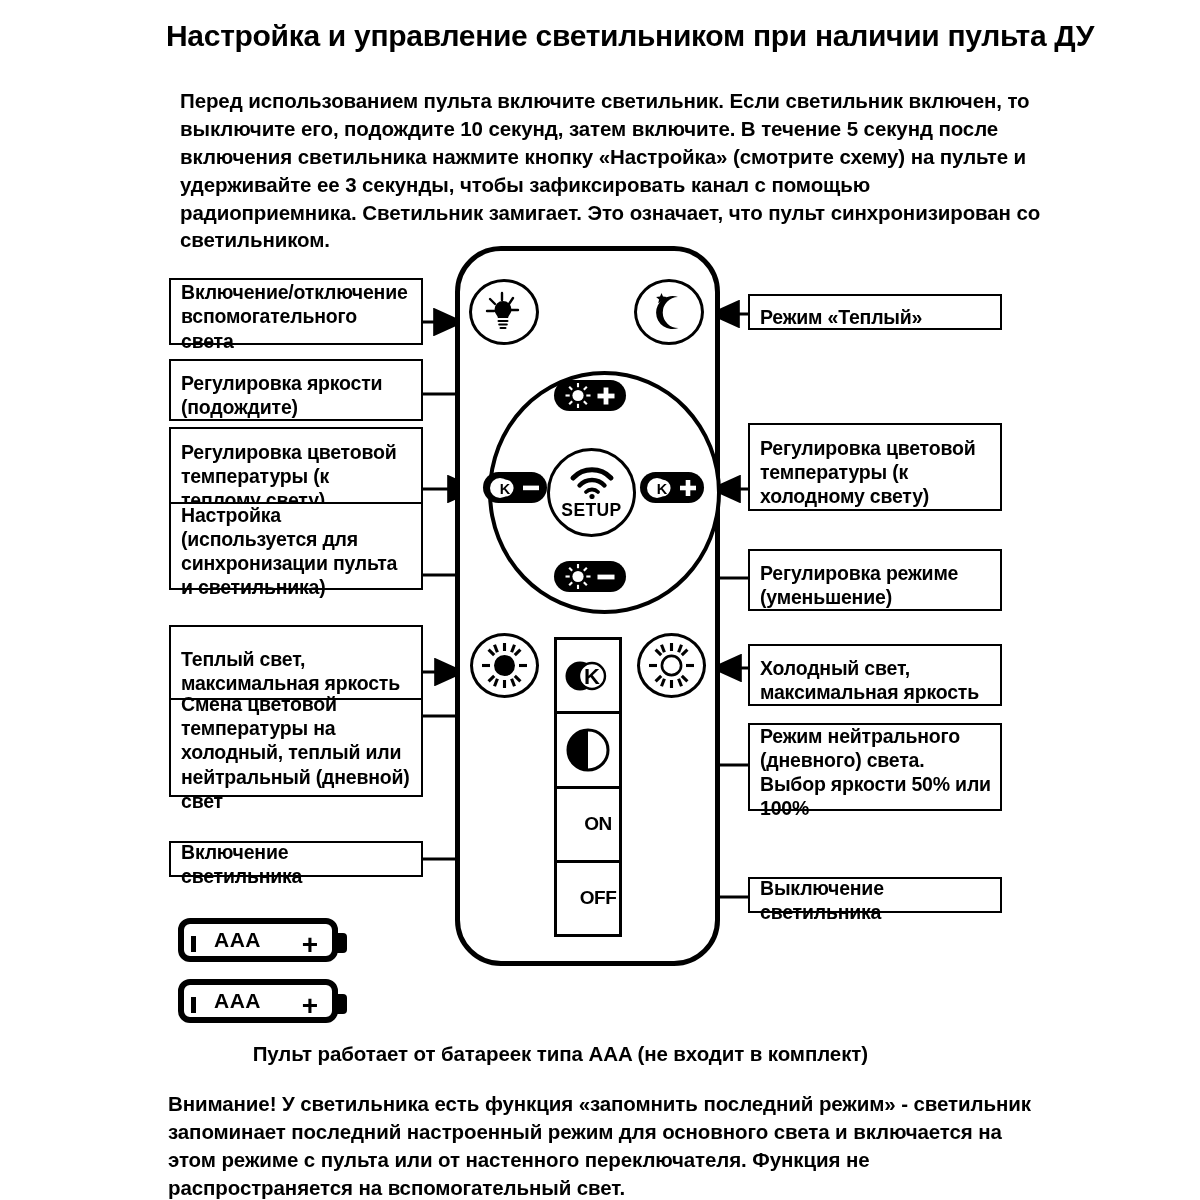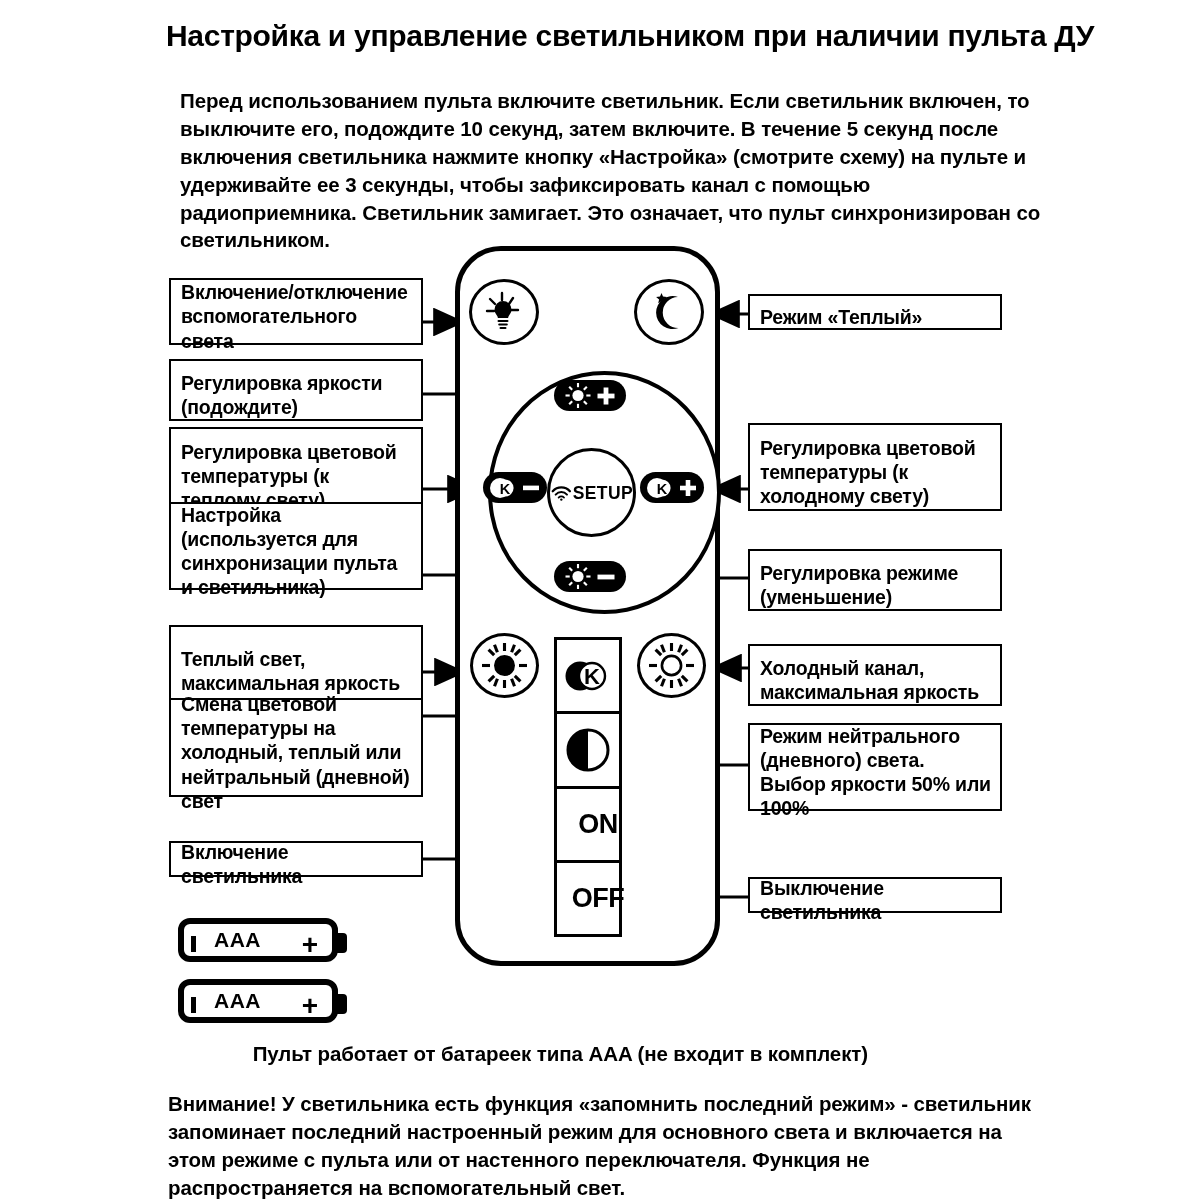--- a/index.html
+++ b/index.html
@@ -51,21 +51,21 @@
   .circle-btn{border:3px solid #000;border-radius:50%;background:#fff;
     display:flex;align-items:center;justify-content:center;}
   #btn-aux-light{left:469px;top:279px;width:70px;height:66px;}
   #btn-night{left:634px;top:279px;width:70px;height:66px;}
 
   
   #dpad-ring{position:absolute;left:488px;top:371px;width:233px;height:243px;
     border:4px solid #000;border-radius:50%;background:#fff;box-sizing:border-box;}
   #btn-setup{position:absolute;left:547px;top:448px;width:89px;height:89px;
     border:3.5px solid #000;border-radius:50%;background:#fff;box-sizing:border-box;
-    display:flex;flex-direction:row;align-items:center;justify-content:center;}
+    display:flex;flex-direction:column;align-items:center;justify-content:center;}
   #setup-label{font-size:17.5px;font-weight:bold;letter-spacing:0.4px;margin-top:1px;}
 
   
   .pill{background:#000;border-radius:999px;display:flex;align-items:center;
         justify-content:center;gap:2px;}
   #btn-bright-up{left:554px;top:380px;width:72px;height:31px;}
   #btn-bright-down{left:554px;top:561px;width:72px;height:31px;}
   #btn-temp-warm{left:483px;top:472px;width:64px;height:31px;}
   #btn-temp-cold{left:640px;top:472px;width:64px;height:31px;}
 
@@ -75,21 +75,21 @@
   #btn-cold-max{left:637px;top:633px;width:69px;height:65px;
     border:3px solid #000;border-radius:50%;background:#fff;}
 
   
   #btn-col{position:absolute;left:554px;top:637px;width:68px;height:300px;
     border:3px solid #000;background:#fff;box-sizing:border-box;
     display:flex;flex-direction:column;}
   #btn-col > div{flex:1;display:flex;align-items:center;justify-content:center;
     box-sizing:border-box;}
   #btn-col > div + div{border-top:3px solid #000;}
-  .onoff-label{font-size:27px;font-weight:bold;letter-spacing:-0.5px;margin-left:20px;}
+  .onoff-label{font-size:19px;font-weight:bold;letter-spacing:-0.5px;margin-left:20px;}
 
   
   .battery{position:absolute;width:160px;height:44px;border:6px solid #000;
     border-radius:12px;background:#fff;box-sizing:border-box;
     display:flex;align-items:center;}
   #battery-1{left:178px;top:918px;}
   #battery-2{left:178px;top:979px;}
   .batt-cap{position:absolute;right:-15px;top:9px;width:13px;height:20px;
     background:#000;border-radius:0 4px 4px 0;}
   .batt-minus{position:absolute;left:7px;top:12px;width:5px;height:16px;background:#000;}
@@ -160,21 +160,21 @@
   <span>Режим «Теплый»</span>
   </div>
 <div class="callout" id="cb-cold-temp">
   <span>Регулировка цветовой температуры
 (к холодному свету)</span>
   </div>
 <div class="callout" id="cb-bright-down">
   <span>Регулировка режиме (уменьшение)</span>
   </div>
 <div class="callout" id="cb-cold-max">
-  <span>Холодный канал, максимальная яркость</span>
+  <span>Холодный свет, максимальная яркость</span>
   </div>
 <div class="callout" id="cb-neutral-mode">
   <span>Режим нейтрального (дневного) света. Выбор яркости 50% или 100%</span>
   </div>
 <div class="callout" id="cb-lamp-off">
   <span>Выключение светильника</span>
   </div>
 
 <div id="remote-body"></div>
 

